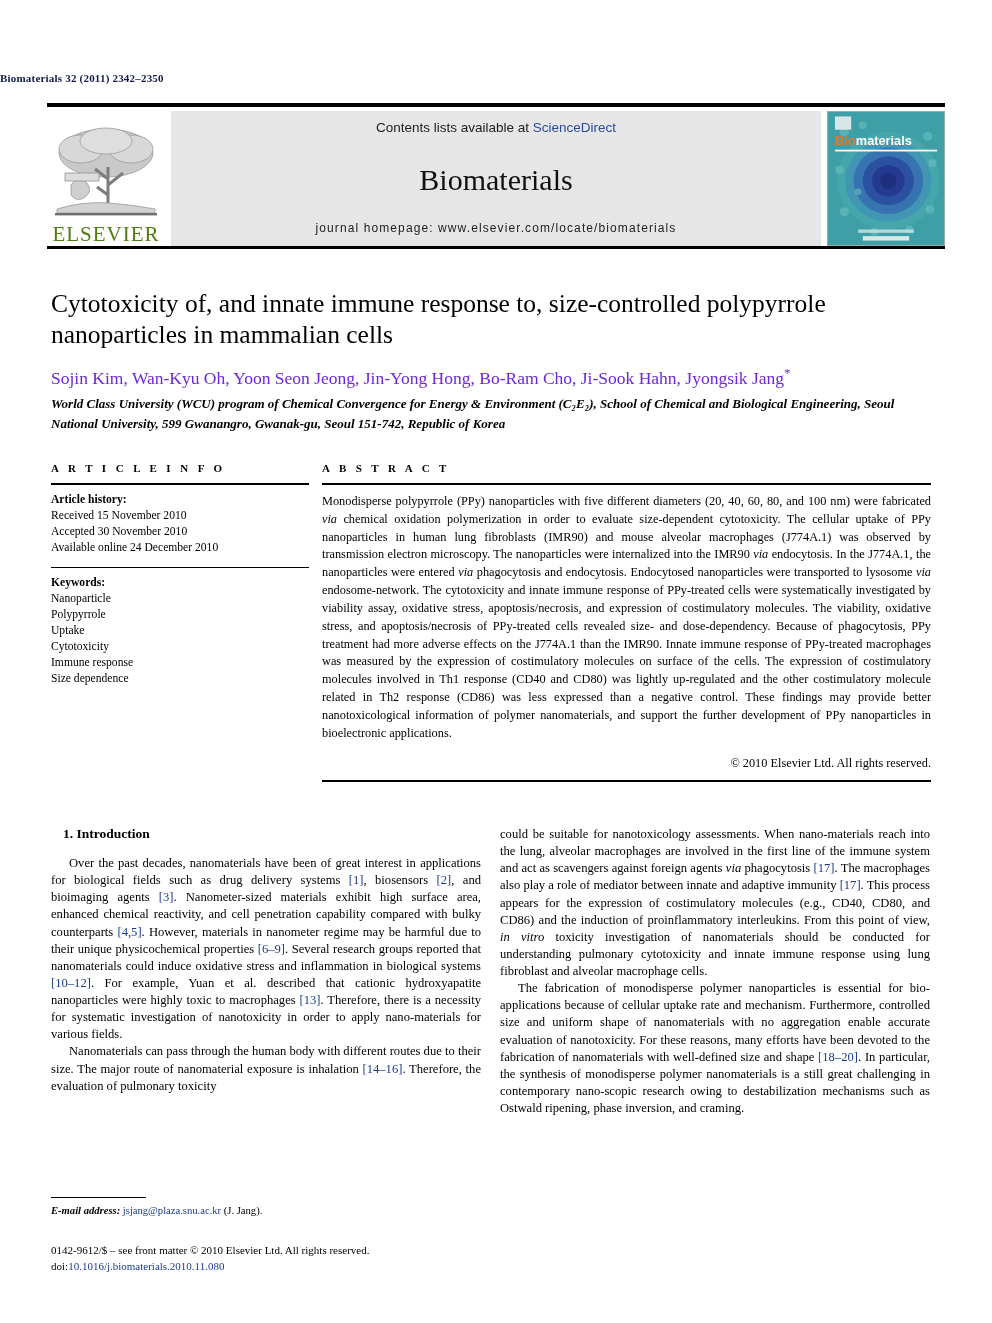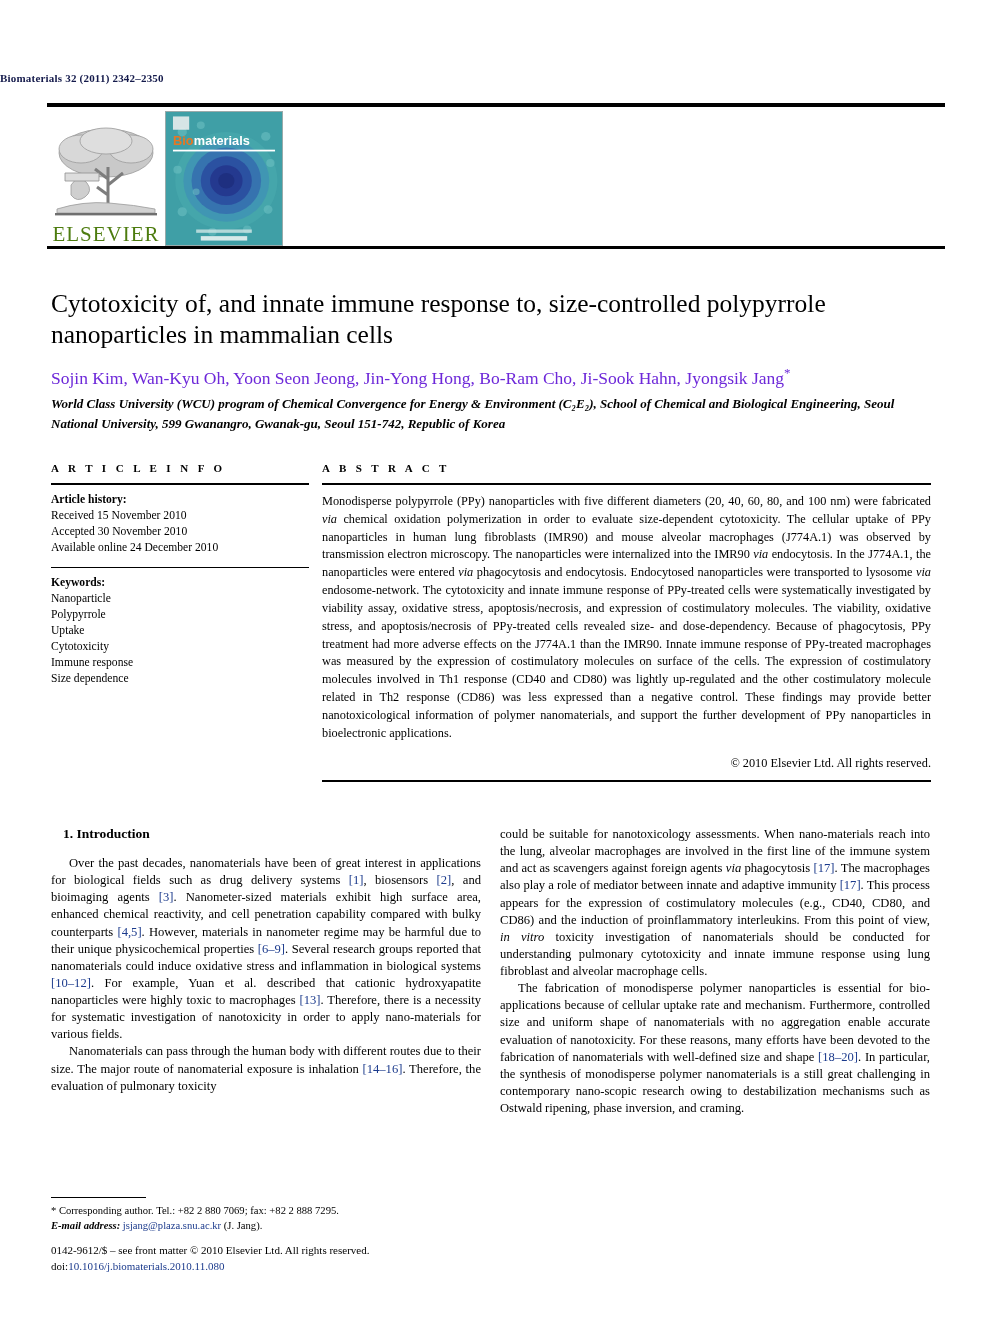--- a/index.html
+++ b/index.html
@@ -151,20 +151,27 @@
           </g>
           <path d="M57 44 L57 88 M57 56 L44 46 M57 62 L72 50 M57 72 L46 64" stroke="#7d7d7d" stroke-width="3" fill="none"></path>
           <path d="M20 62 q8 -12 16 -2 q6 8 -2 14 q-8 6 -14 -2 z" fill="#cfcfcf" stroke="#9a9a9a" stroke-width="0.8"></path>
           <path d="M14 50 h34 v8 h-34 z" fill="#dddddd" stroke="#8f8f8f" stroke-width="0.8"></path>
           <path d="M6 86 q26 -8 52 -6 q26 2 46 6 l0 4 l-98 0 z" fill="#d2d2d2" stroke="#9a9a9a" stroke-width="0.8"></path>
           <rect x="4" y="90" width="102" height="2.4" fill="#6f6f6f"></rect>
         </svg>
         <div class="elsevier-word">ELSEVIER</div>
       </div>
 
+      <div class="mast-center">
+        <div class="contents-line">
+          <span>Contents lists available at </span><span class="sd">ScienceDirect</span>
+        </div>
+        <div class="journal-name">Biomaterials</div>
+        <div class="homepage">journal homepage: www.elsevier.com/locate/biomaterials</div>
+      </div>
 
       <div class="cover">
         <svg viewBox="0 0 100 120" preserveAspectRatio="none">
           <rect width="100" height="120" fill="#3f9fa6"></rect>
           <g>
             <circle cx="52" cy="62" r="44" fill="#47a7ac" opacity="0.85"></circle>
             <circle cx="52" cy="62" r="37" fill="#3f93b4" opacity="0.85"></circle>
             <circle cx="52" cy="62" r="30" fill="#356fae" opacity="0.9"></circle>
             <circle cx="52" cy="62" r="22" fill="#2b4fa0" opacity="0.95"></circle>
             <circle cx="52" cy="62" r="14" fill="#24398f"></circle>
@@ -237,21 +244,20 @@
     <p>Nanomaterials can pass through the human body with different routes due to their size. The major route of nanomaterial exposure is inhalation <span class="ref">[14–16]</span>. Therefore, the evaluation of pulmonary toxicity</p>
   </div>
 
   <div class="col right">
     <p class="noind">could be suitable for nanotoxicology assessments. When nano-materials reach into the lung, alveolar macrophages are involved in the first line of the immune system and act as scavengers against foreign agents <i>via</i> phagocytosis <span class="ref">[17]</span>. The macrophages also play a role of mediator between innate and adaptive immunity <span class="ref">[17]</span>. This process appears for the expression of costimulatory molecules (e.g., CD40, CD80, and CD86) and the induction of proinflammatory interleukins. From this point of view, <i>in vitro</i> toxicity investigation of nanomaterials should be conducted for understanding pulmonary cytotoxicity and innate immune response using lung fibroblast and alveolar macrophage cells.</p>
     <p>The fabrication of monodisperse polymer nanoparticles is essential for bio-applications because of cellular uptake rate and mechanism. Furthermore, controlled size and uniform shape of nanomaterials with no aggregation enable accurate evaluation of nanotoxicity. For these reasons, many efforts have been devoted to the fabrication of nanomaterials with well-defined size and shape <span class="ref">[18–20]</span>. In particular, the synthesis of monodisperse polymer nanomaterials is a still great challenging in contemporary nano-scopic research owing to destabilization mechanisms such as Ostwald ripening, phase inversion, and craming.</p>
   </div>
 
   <div class="footnote">
     <div class="fnrule"></div>
-    <div>* Corresponding author. Tel.: +82 2 880 7069; fax: +82 2 888 7295.</div>
     <div>
       <span class="em">E-mail address:</span>
       <a href="#">jsjang@plaza.snu.ac.kr</a>
       <span>(J. Jang).</span>
     </div>
   </div>
 
   <div class="colophon">
     <div>0142-9612/$ – see front matter © 2010 Elsevier Ltd. All rights reserved.</div>
     <div>

